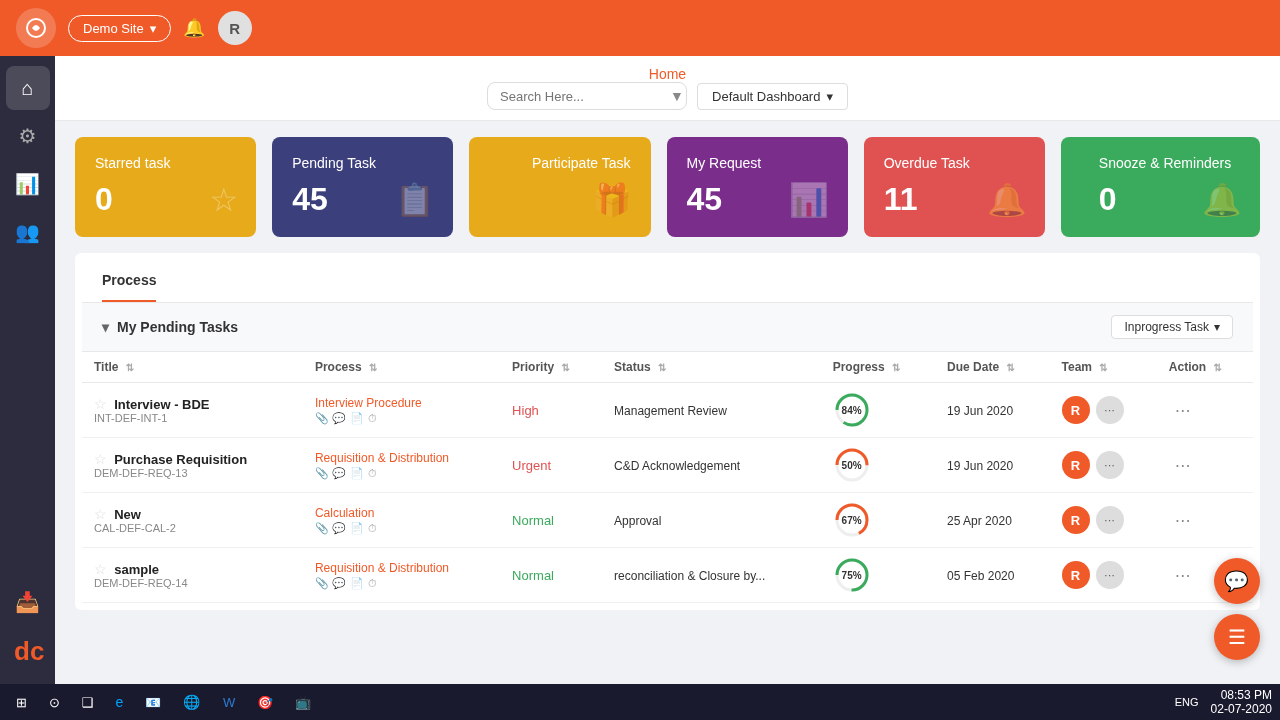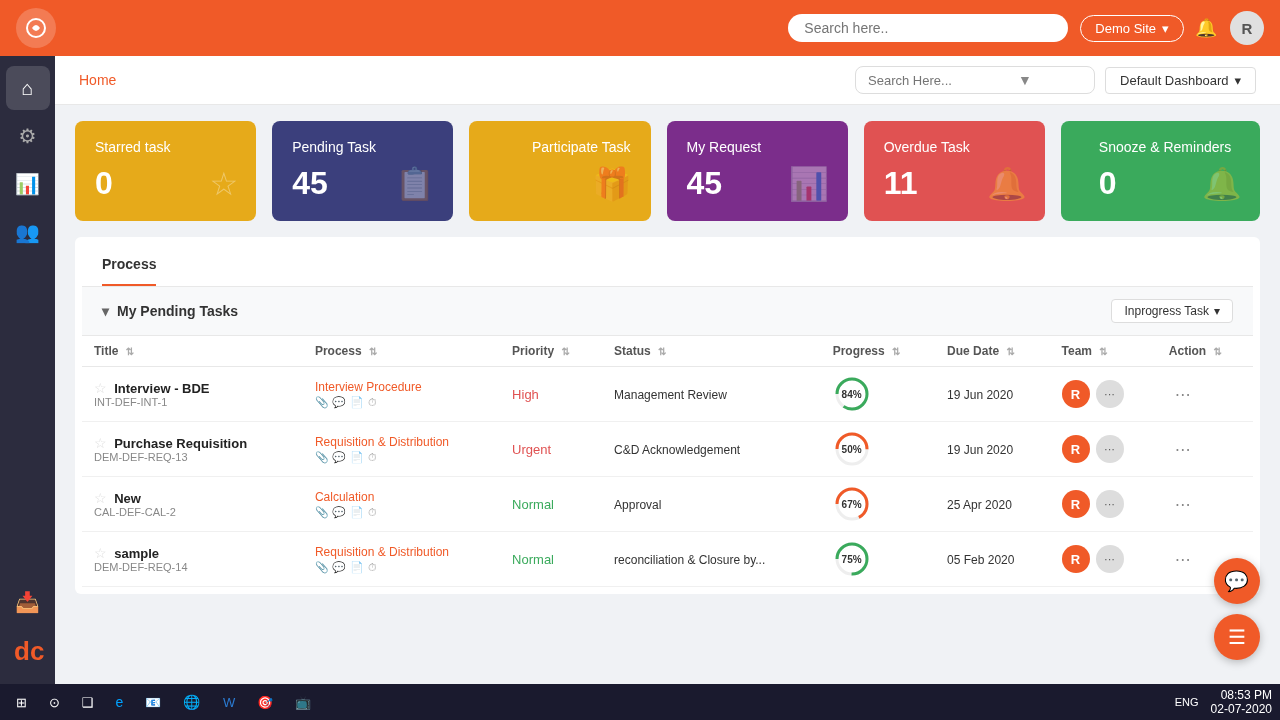--- a/index.html
+++ b/index.html
@@ -102,39 +102,40 @@
     }
 
     
     .content-header {
       background: white;
       padding: 10px 24px;
       display: flex;
       align-items: center;
       justify-content: space-between;
       border-bottom: 1px solid #e8e8e8;
+      flex-direction: column;
     }
     .breadcrumb-home {
       color: #f05a28;
       font-size: 14px;
       cursor: pointer;
       text-decoration: none;
     }
     .header-right {
       display: flex; align-items: center; gap: 10px;
     }
     .header-search {
       background: white;
       border: 1px solid #ddd;
       border-radius: 8px;
       padding: 5px 14px 5px 12px;
       font-size: 13px;
-      width: 240px;
+      width: 200px;
       outline: none;
-      display: flex; align-items: center; gap: 0;
+      display: flex; align-items: center; gap: 20px;
     }
     .header-search input {
       border: none; outline: none; font-size: 13px; width: 150px;
     }
     .filter-icon { color: #888; font-size: 14px; }
     .dashboard-btn {
       background: white;
       border: 1px solid #ddd;
       border-radius: 4px;
       padding: 5px 14px;
@@ -333,21 +334,20 @@
 </head>
 <body>
 
 <div class="navbar">
   <div class="navbar-logo">
     <svg width="24" height="24" viewBox="0 0 24 24" fill="none">
       <circle cx="12" cy="12" r="9" stroke="white" stroke-width="2"></circle>
       <path d="M8 12 Q12 6 16 12 Q12 18 8 12Z" fill="white"></path>
     </svg>
   </div>
-  <input class="navbar-search" type="text" placeholder="Search here.." style="">
   <button class="navbar-site-btn">
     <span>Demo Site</span>
     <span>▾</span>
   </button>
   <div class="navbar-icons">
     <button class="navbar-icon-btn">
       <span>🔔</span>
     </button>
     <div class="navbar-avatar">
       <span>R</span>

